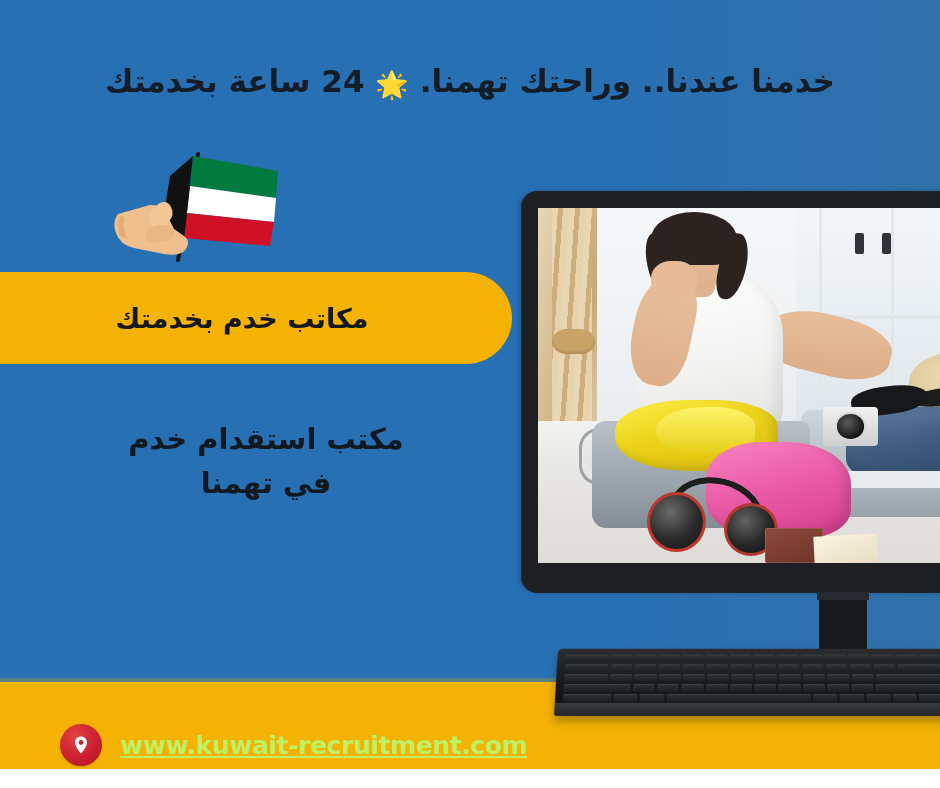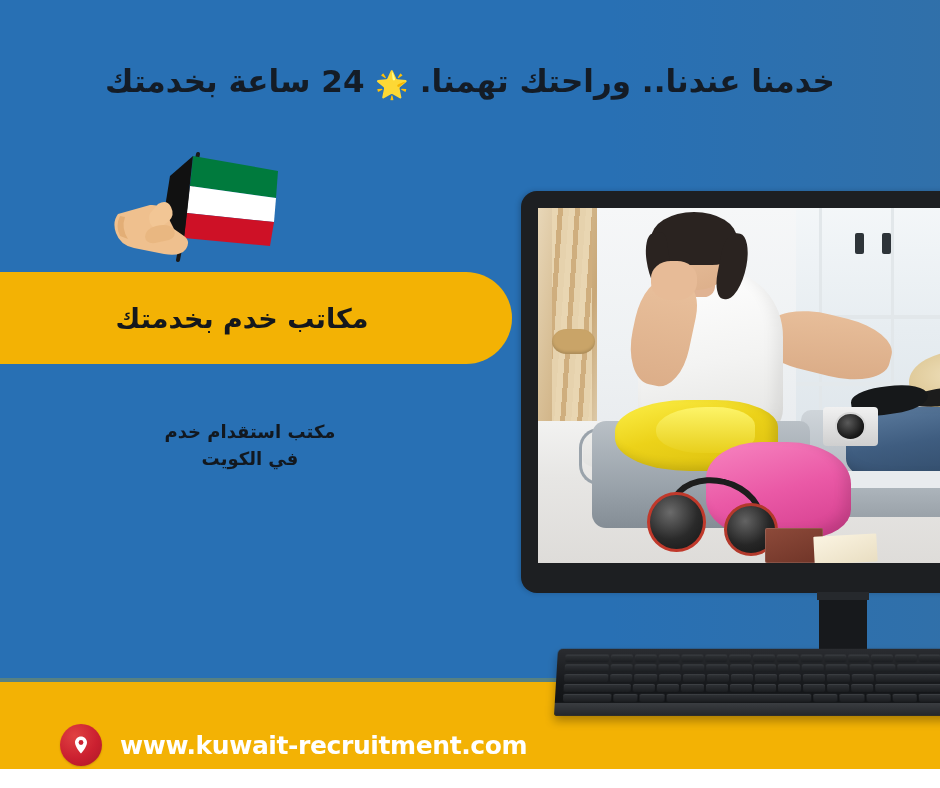--- a/index.html
+++ b/index.html
@@ -66,25 +66,25 @@
     direction:rtl;
     color:#15181c;
     font-size:27px;
     font-weight:bold;
     padding-right:8px;
     white-space:nowrap;
   }
 
   
   .subtitle {
-    position:absolute; left:0; top:418px; width:500px;
+    position:absolute; left:16px; top:418px; width:500px;
     text-align:center;
     direction:rtl;
     color:#12181f;
-    font-size:18px;
+    font-size:29px;
     font-weight:bold;
     line-height:1.5;
   }
 
   
   .monitor {
     position:absolute; left:521px; top:191px;
     width:470px; height:402px;
     background:#1d1f22;
     border-radius:16px 0 0 16px;
@@ -230,21 +230,21 @@
     display:flex; align-items:center; gap:18px;
   }
   .pin-badge {
     width:42px; height:42px; border-radius:50%;
     background:radial-gradient(circle at 35% 28%, #e04141 0%, #cb2030 55%, #ab1826 100%);
     display:flex; align-items:center; justify-content:center;
     box-shadow:0 1px 2px rgba(0,0,0,.18);
   }
   .pin-badge svg { width:20px; height:20px; display:block; }
   .url {
-    color:#ffffff; font-size:25px; font-weight:bold; letter-spacing:-0.4px;
+    color:#bef264; font-size:25px; font-weight:bold; letter-spacing:-0.4px;text-decoration:underline;
   }
 </style>
 </head>
 <body>
 
 <div id="poster">
 
   <div class="bg-blue"></div>
   <div class="band-seam"></div>
   <div class="bg-yellow"></div>
@@ -272,21 +272,21 @@
       <path d="M20 74 q-5 10 0 20 l8 3 q-7 -11 -3 -22 z" fill="#e3ae76"></path>
     </svg>
   </div>
 
   <div class="pill">
     <span class="pill-text">مكاتب خدم بخدمتك</span>
   </div>
 
   <div class="subtitle">
     <div>مكتب استقدام خدم</div>
-    <div>في الكويت</div>
+    <div>في تهمنا</div>
   </div>
 
   <div class="monitor">
     <div class="screen">
       <div class="sc sc-wallR"></div>
       <div class="sc sc-window"></div>
       <div class="sc sc-win-mull1"></div>
       <div class="sc sc-win-mull2"></div>
       <div class="sc sc-win-rail1"></div>
       <div class="sc sc-win-rail2"></div>

